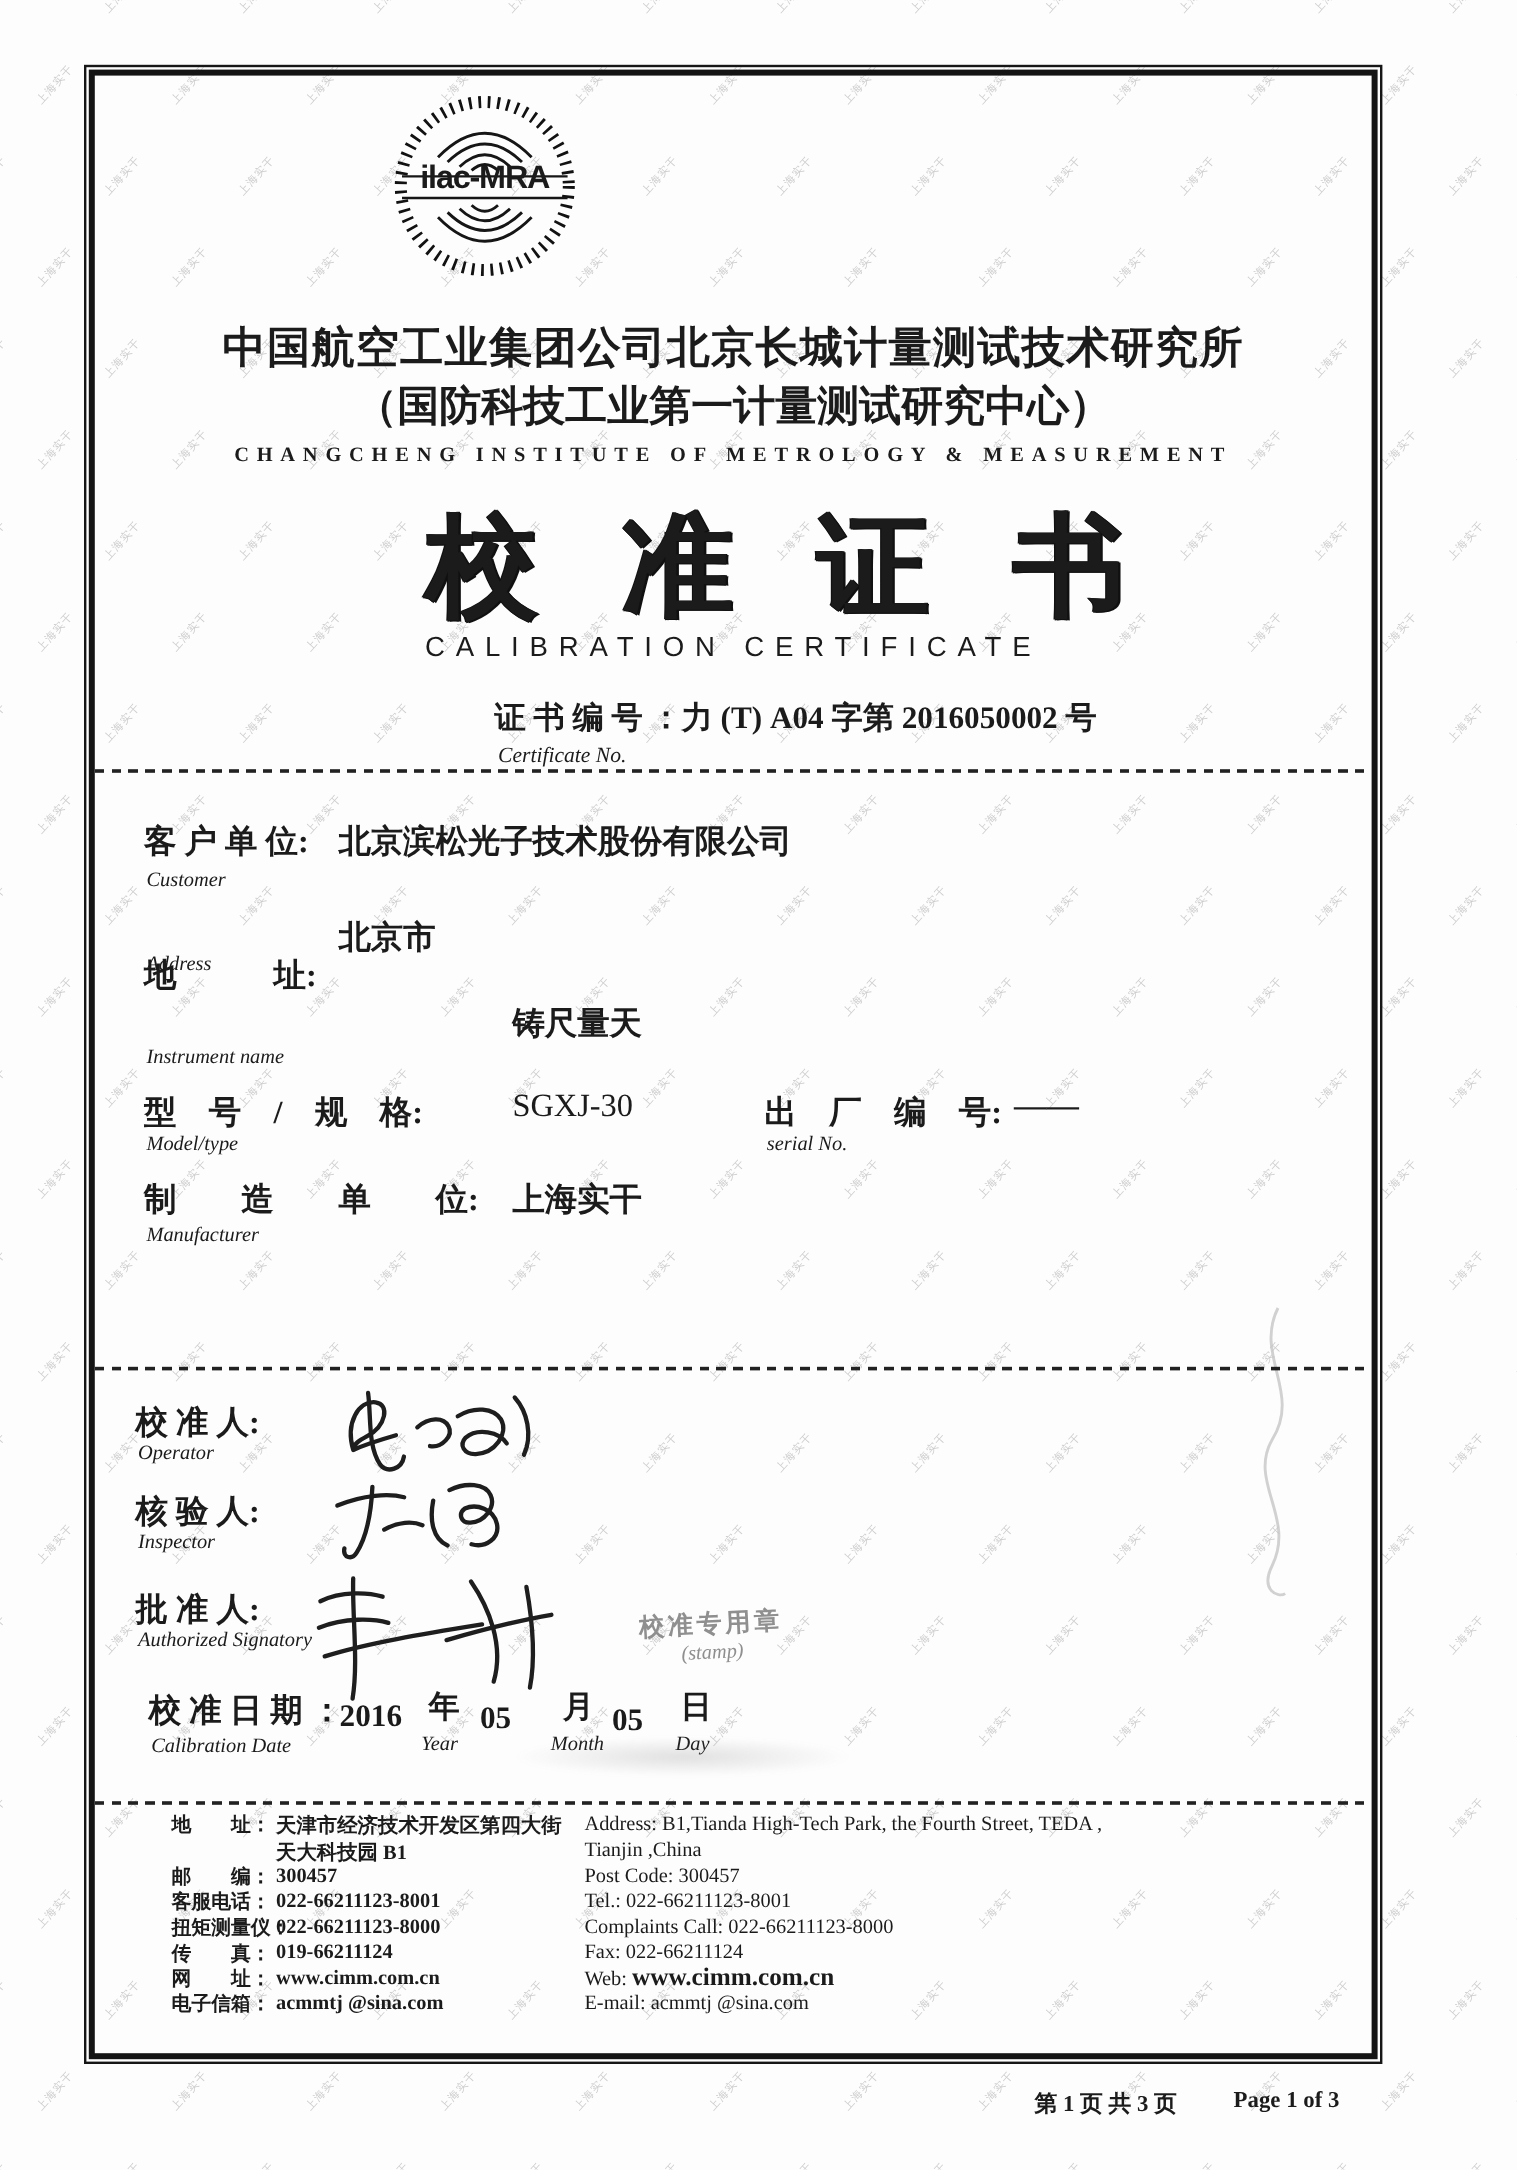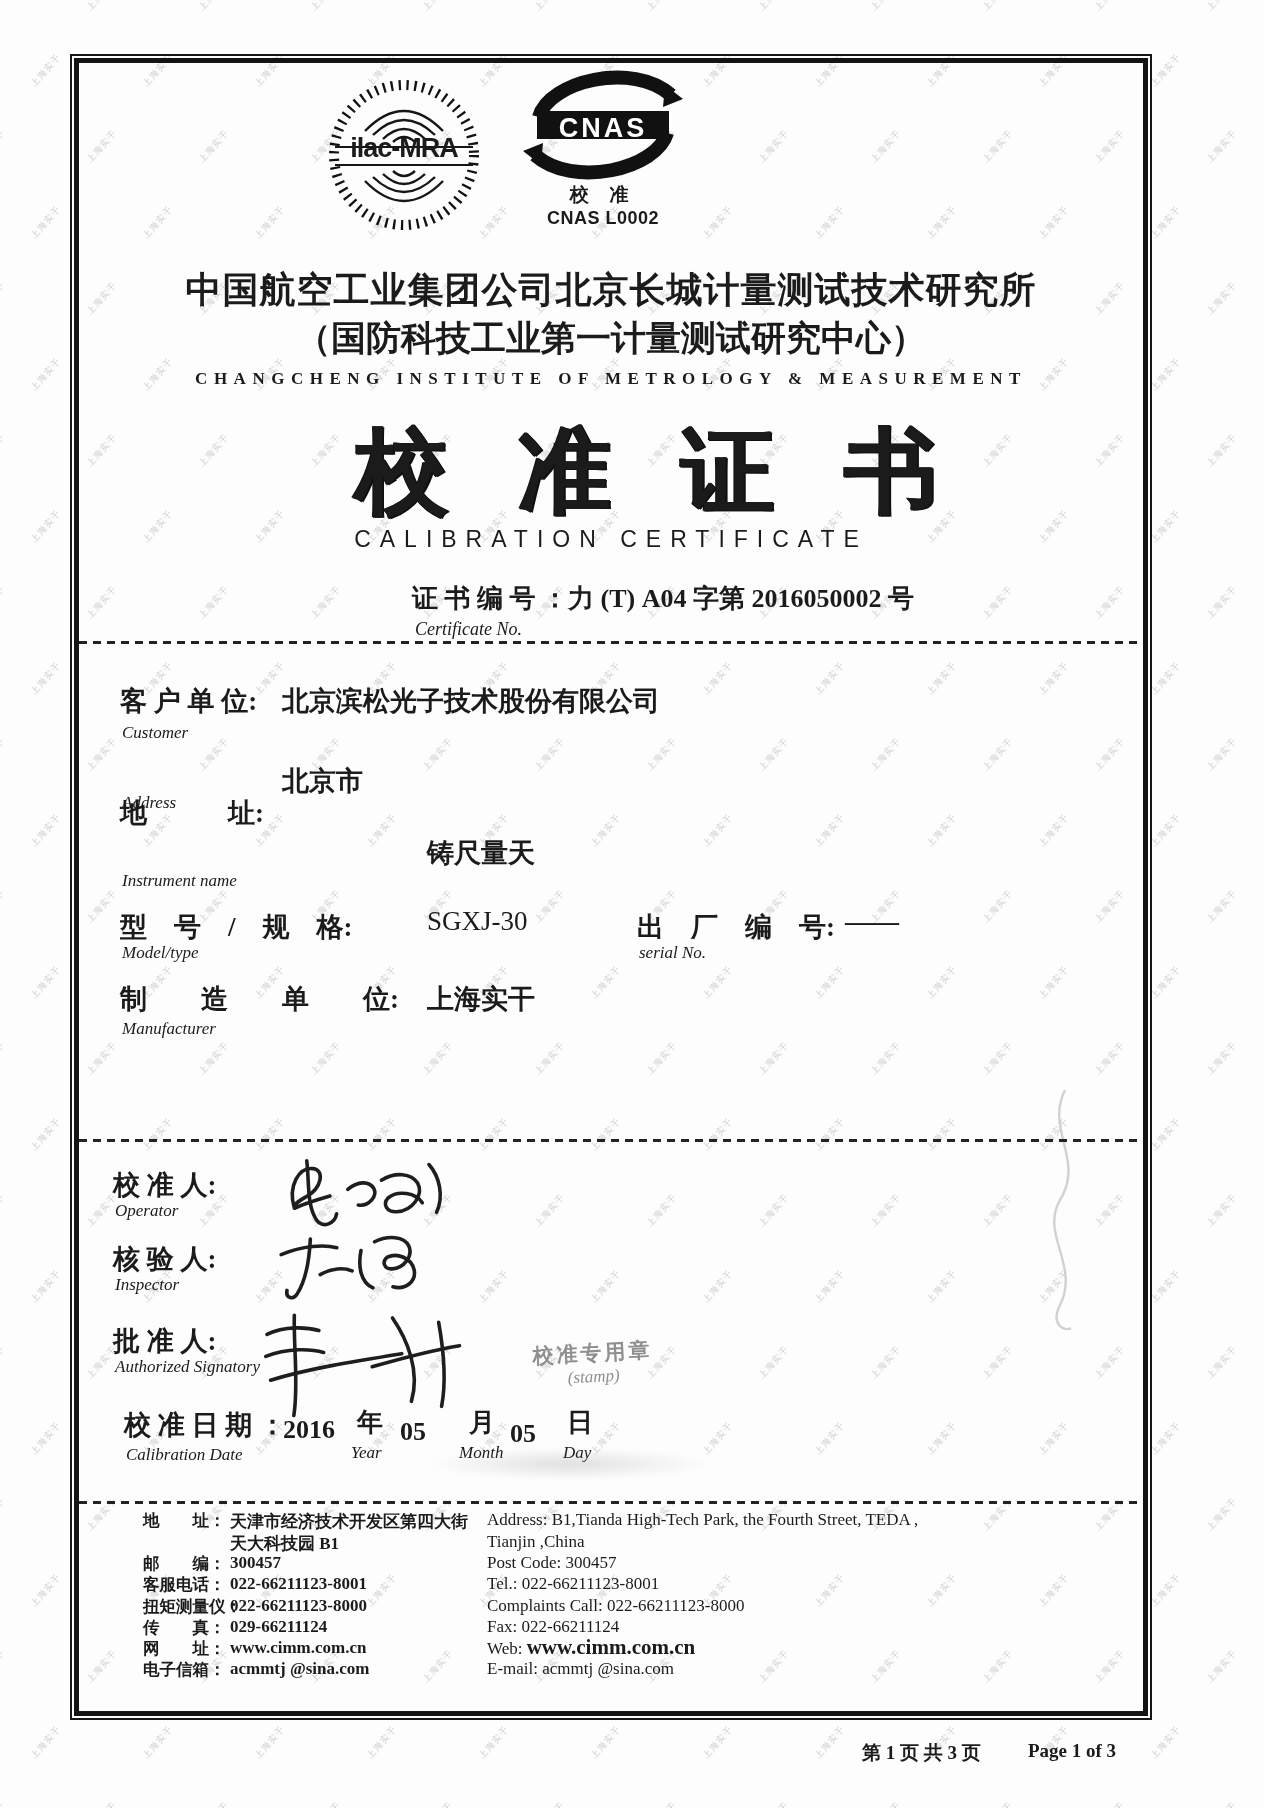--- a/index.html
+++ b/index.html
@@ -376,32 +376,20 @@
     <path d="M66,69 Q77,59 88,69" fill="none" stroke="#161616" stroke-width="2.4"></path>
     <path d="M38,108 Q77,148 116,108" fill="none" stroke="#161616" stroke-width="2.4"></path>
     <path d="M46,104 Q77,134 108,104" fill="none" stroke="#161616" stroke-width="2.4"></path>
     <path d="M56,101 Q77,121 98,101" fill="none" stroke="#161616" stroke-width="2.4"></path>
     <path d="M66,98 Q77,108 88,98" fill="none" stroke="#161616" stroke-width="2.4"></path>
     <line x1="8" y1="74" x2="146" y2="74" stroke="#161616" stroke-width="2"></line>
     <line x1="8" y1="92" x2="146" y2="92" stroke="#161616" stroke-width="2"></line>
   </svg>
   <div class="abs ilac-text">ilac-MRA</div>
 
-  <div class="abs cnas-wrap">
-    <svg width="176" height="112" viewBox="0 0 176 112">
-      <path d="M24,48 C34,12 118,-8 156,26" fill="none" stroke="#111" stroke-width="14"></path>
-      <polygon points="150,16 168,30 148,38" fill="#111"></polygon>
-      <path d="M152,64 C142,100 58,120 20,86" fill="none" stroke="#111" stroke-width="14"></path>
-      <polygon points="26,96 8,82 28,74" fill="#111"></polygon>
-      <rect x="22" y="42" width="132" height="28" fill="#111"></rect>
-    </svg>
-    <div class="cnas-acr">CNAS</div>
-    <div class="cnas-type">校 准</div>
-    <div class="cnas-code">CNAS L0002</div>
-  </div>
 
   <div class="abs ctr inst1">中国航空工业集团公司北京长城计量测试技术研究所</div>
   <div class="abs ctr instEN">CHANGCHENG INSTITUTE OF METROLOGY &amp; MEASUREMENT</div>
   <div class="abs ctr inst2">（国防科技工业第一计量测试研究中心）</div>
 
   <div class="abs ctr titleCN">校准证书</div>
   <div class="abs ctr titleEN">CALIBRATION CERTIFICATE</div>
 
   <div class="abs certline">
     <span>证 书 编 号 ：</span><span>力 (T) A04 字第 2016050002 号</span>
@@ -489,21 +477,21 @@
   <div class="abs flab" style="left:64px;top:1447px">地　　址：</div>
   <div class="abs fval" style="left:151px;top:1447px">天津市经济技术开发区第四大街</div>
   <div class="abs fval" style="left:151px;top:1469px">天大科技园 B1</div>
   <div class="abs flab" style="left:64px;top:1490px">邮　　编：</div>
   <div class="abs fval" style="left:151px;top:1490px">300457</div>
   <div class="abs flab" style="left:64px;top:1511px">客服电话：</div>
   <div class="abs fval" style="left:151px;top:1511px">022-66211123-8001</div>
   <div class="abs flab" style="left:64px;top:1533px">扭矩测量仪：</div>
   <div class="abs fval" style="left:151px;top:1533px">022-66211123-8000</div>
   <div class="abs flab" style="left:64px;top:1554px">传　　真：</div>
-  <div class="abs fval" style="left:151px;top:1554px">029-66211124</div>
+  <div class="abs fval" style="left:151px;top:1554px">019-66211124</div>
   <div class="abs flab" style="left:64px;top:1575px">网　　址：</div>
   <div class="abs fval" style="left:151px;top:1575px">www.cimm.com.cn</div>
   <div class="abs flab" style="left:64px;top:1596px">电子信箱：</div>
   <div class="abs fval" style="left:151px;top:1596px">acmmtj @sina.com</div>
 
   <div class="abs fr" style="left:408px;top:1447px">Address: B1,Tianda High-Tech Park, the Fourth Street, TEDA ,</div>
   <div class="abs fr" style="left:408px;top:1469px">Tianjin ,China</div>
   <div class="abs fr" style="left:408px;top:1490px">Post Code:  300457</div>
   <div class="abs fr" style="left:408px;top:1511px">Tel.: 022-66211123-8001</div>
   <div class="abs fr" style="left:408px;top:1533px">Complaints Call: 022-66211123-8000</div>

